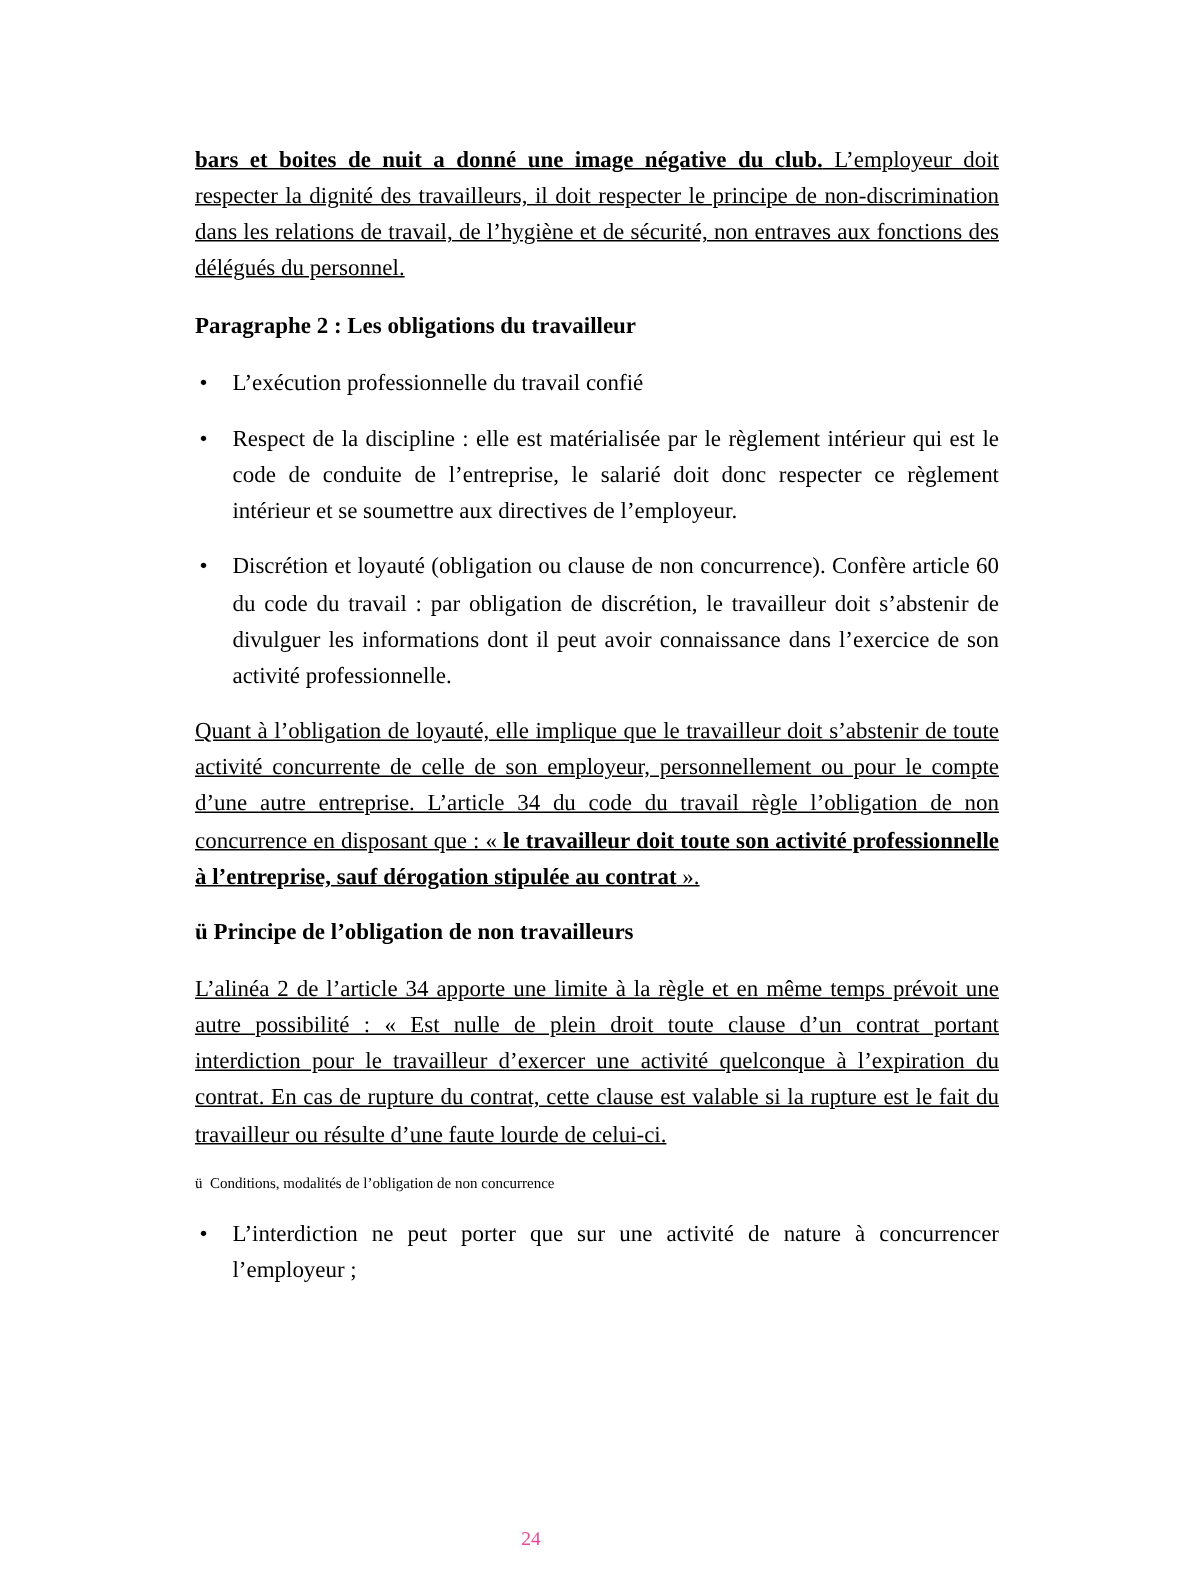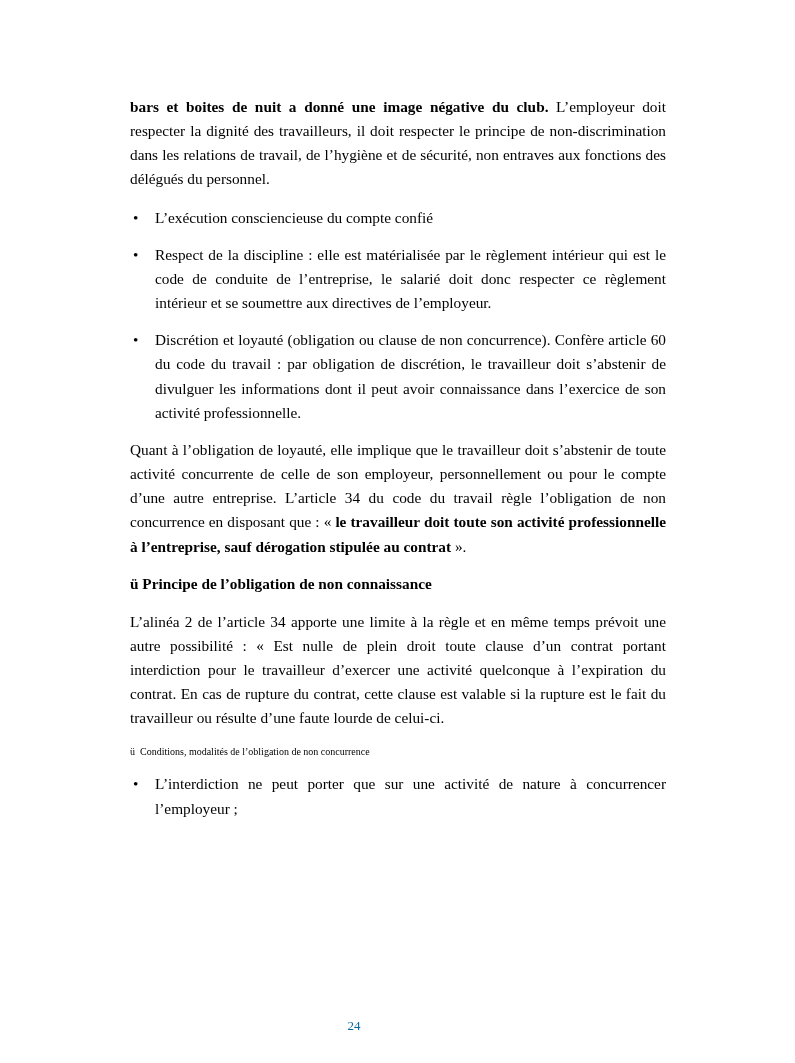--- a/index.html
+++ b/index.html
@@ -22,20 +22,21 @@
     left: 130px;
     top: 95px;
     width: 536px;
   }
   p {
     margin: 0 0 13px 0;
     font-size: 15.3px;
     line-height: 1.58;
     text-align: justify;
     text-justify: inter-word;
+    text-decoration: underline;
   }
   p.lead { margin-bottom: 14px; }
   .bold { font-weight: bold; }
   .heading {
     margin: 0 0 14px 0;
     font-size: 15.3px;
     font-weight: bold;
     line-height: 1.58;
     text-align: left;
   }
@@ -76,44 +77,45 @@
     left: 3px;
     top: 0;
   }
   .footer {
     position: absolute;
     left: 0;
     top: 1018px;
     width: 708px;
     text-align: center;
     font-size: 13px;
-    color: #0369a1;
+    color: #ec4899;
     font-family: "Liberation Serif", serif;
   }
 </style>
 </head>
 <body>
 
 <div class="page">
   <div class="content">
 
     <p class="lead"><span class="bold">bars et boites de nuit a donné une image négative du club.</span><span> L’employeur doit respecter la dignité des travailleurs, il doit respecter le principe de non-discrimination dans les relations de travail, de l’hygiène et de sécurité, non entraves aux fonctions des délégués du personnel.</span></p>
 
 
+    <div class="heading">Paragraphe 2 : Les obligations du travailleur</div>
 
 
     <ul>
-      <li><span class="bullet">•</span><span>L’exécution consciencieuse du compte confié</span></li>
+      <li><span class="bullet">•</span><span>L’exécution professionnelle du travail confié</span></li>
       <li><span class="bullet">•</span><span>Respect de la discipline : elle est matérialisée par le règlement intérieur qui est le code de conduite de l’entreprise, le salarié doit donc respecter ce règlement intérieur et se soumettre aux directives de l’employeur.</span></li>
       <li><span class="bullet">•</span><span>Discrétion et loyauté (obligation ou clause de non concurrence). Confère article 60 du code du travail : par obligation de discrétion, le travailleur doit s’abstenir de divulguer les informations dont il peut avoir connaissance dans l’exercice de son activité professionnelle.</span></li>
     </ul>
 
     <p><span>Quant à l’obligation de loyauté, elle implique que le travailleur doit s’abstenir de toute activité concurrente de celle de son employeur, personnellement ou pour le compte d’une autre entreprise. L’article 34 du code du travail règle l’obligation de non concurrence en disposant que : « </span><span class="bold">le travailleur doit toute son activité professionnelle à l’entreprise, sauf dérogation stipulée au contrat</span><span> ».</span></p>
 
-    <div class="subheading"><span class="marker">ü</span> <span>Principe de l’obligation de non connaissance</span></div>
+    <div class="subheading"><span class="marker">ü</span> <span>Principe de l’obligation de non travailleurs</span></div>
 
     <p>L’alinéa 2 de l’article 34 apporte une limite à la règle et en même temps prévoit une autre possibilité : « Est nulle de plein droit toute clause d’un contrat portant interdiction pour le travailleur d’exercer une activité quelconque à l’expiration du contrat. En cas de rupture du contrat, cette clause est valable si la rupture est le fait du travailleur ou résulte d’une faute lourde de celui-ci.</p>
 
     <div class="plainmarker"><span class="marker">ü</span>&nbsp; <span>Conditions, modalités de l’obligation de non concurrence</span></div>
 
     <ul>
       <li><span class="bullet">•</span><span>L’interdiction ne peut porter que sur une activité de nature à concurrencer l’employeur ;</span></li>
     </ul>
 
   </div>

